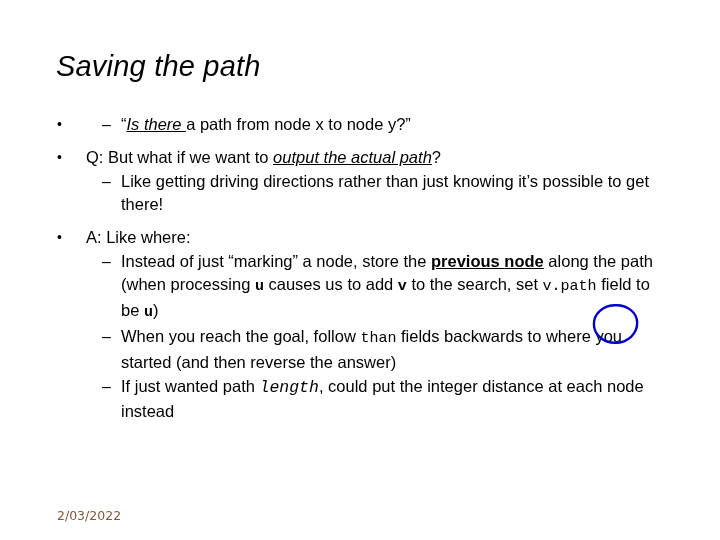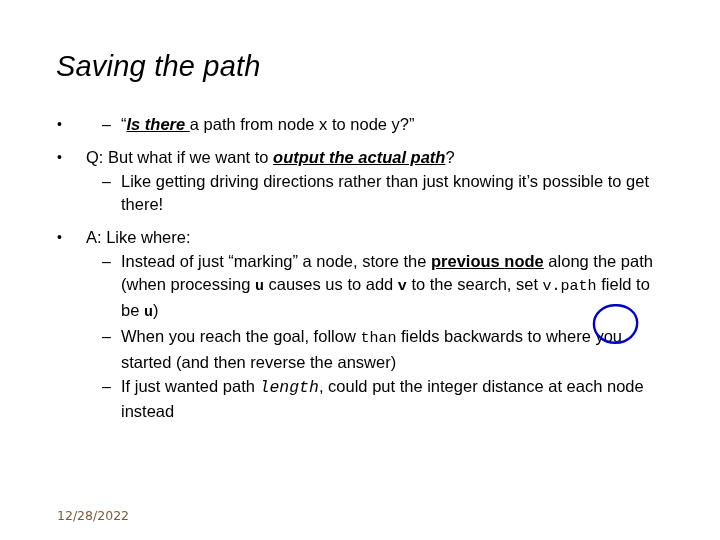--- a/index.html
+++ b/index.html
@@ -71,21 +71,21 @@
     position: absolute;
     left: 50px;
     top: 0;
     font-size: 16px;
     line-height: 23.5px;
   }
 
   
   .b   { font-weight: bold; }
   .i   { font-style: italic; font-family: Liberation Mono, monospace; }
-  .biu { font-weight: bold; font-style: italic; text-decoration: underline; margin-top: 45px; }
+  .biu { font-weight: normal; font-style: italic; text-decoration: underline; margin-top: 45px; }
   .bu  { font-weight: bold; text-decoration: underline; }
   .mono {
     font-family: "Liberation Mono", "DejaVu Sans Mono", monospace;
     font-size: 15px;
   }
   .mono.b { font-weight: bold; }
 
   .circled-word {
     position: relative;
     display: inline-block;
@@ -172,16 +172,16 @@
 
   <svg class="ink-ellipse" viewBox="0 0 47 42" xmlns="http://www.w3.org/2000/svg">
     <path d="M24 2.2
              C 35.5 2.0, 45.2 9.5, 45.2 19.8
              C 45.2 30.6, 36.0 39.6, 23.6 39.8
              C 11.4 40.0, 2.0 31.6, 1.9 21.2
              C 1.8 11.0, 10.5 2.8, 22.0 2.2
              C 24.6 2.05, 27.0 2.3, 29.2 2.9" fill="none" stroke="#0000cc" stroke-width="2.4" stroke-linecap="round" stroke-linejoin="round"></path>
   </svg>
 
-  <div class="footer-date">12/28/2022</div>
+  <div class="footer-date">2/03/2022</div>
   <div class="footer-number">35</div>
 
 </div>
 
 </body></html>

